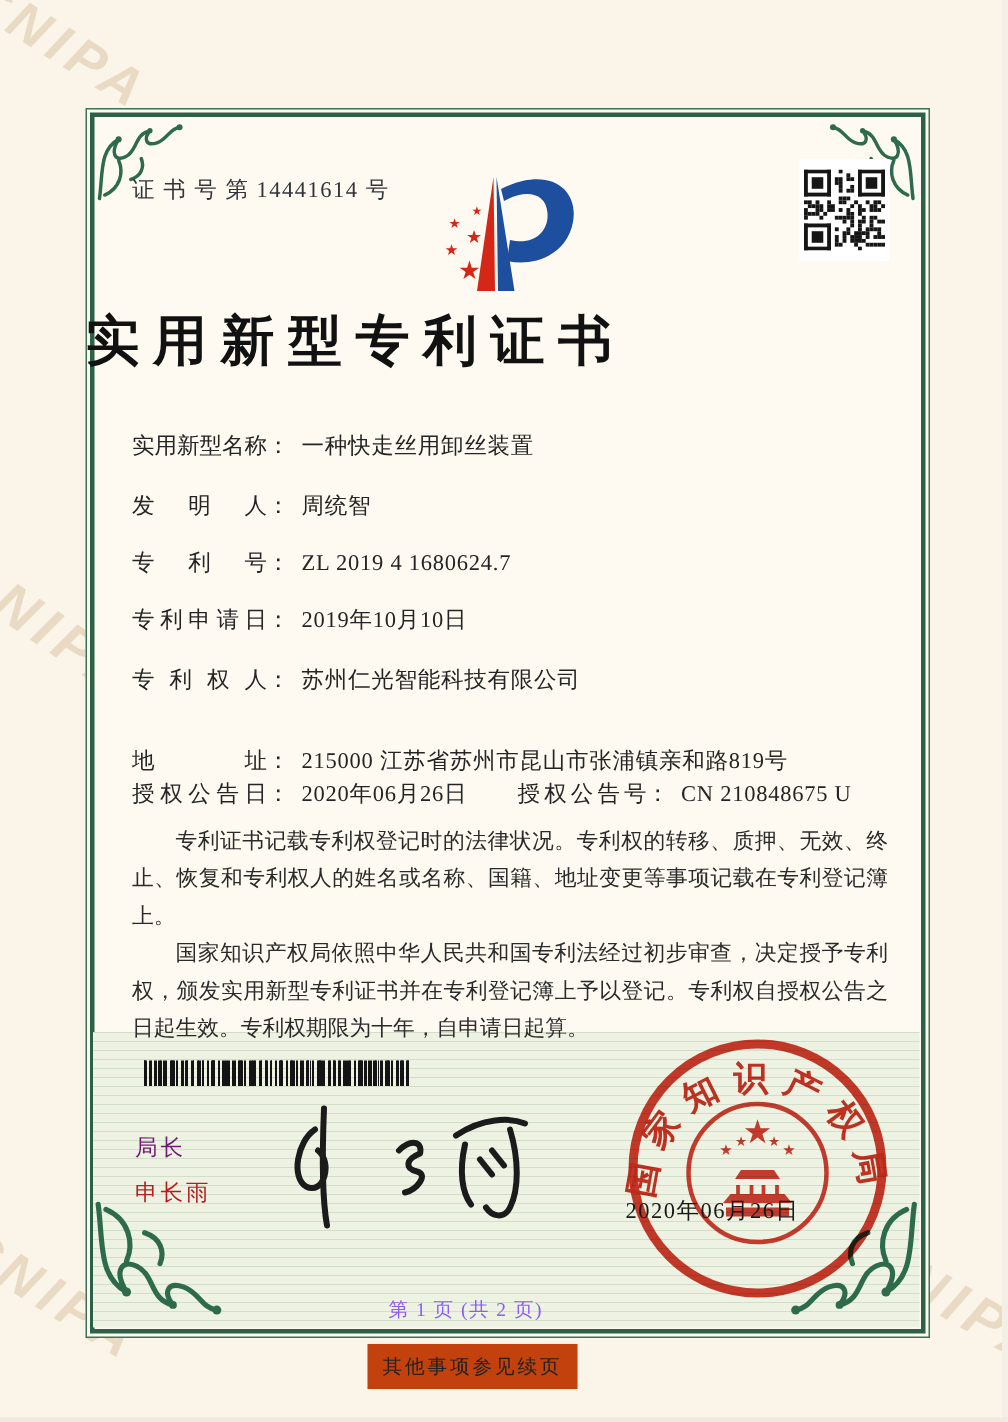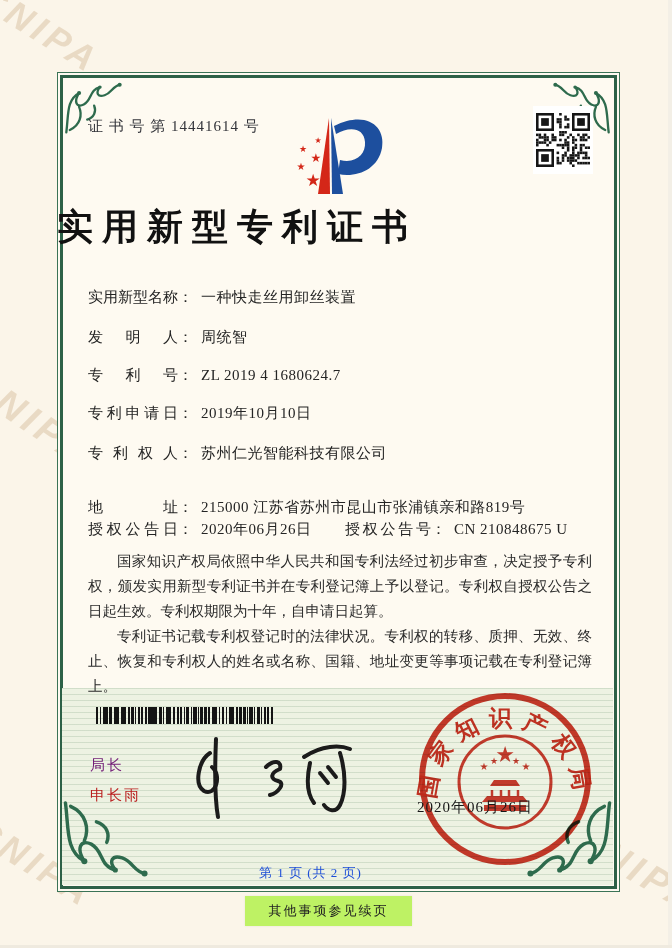--- a/index.html
+++ b/index.html
@@ -64,23 +64,23 @@
 
   .signature{position:absolute;left:182px;top:733px;width:175px;height:90px;}
   .signature svg{width:100%;height:100%;display:block;}
 
   .seal{position:absolute;left:402px;top:690px;width:206px;height:182px;mix-blend-mode:multiply;}
   .seal svg{width:100%;height:100%;display:block;}
   .seal-date{position:absolute;left:417px;top:798px;font-size:15px;color:#181818;
              letter-spacing:1px;z-index:5;}
 
   .page-info{position:absolute;left:30px;top:864px;width:561px;text-align:center;
-             font-size:13px;color:#1d4ed8;letter-spacing:1px;}
-
-  .note-box{position:absolute;left:245px;top:896px;width:167px;height:30px;background:#bef264;
+             font-size:13px;color:#8b5cf6;letter-spacing:1px;}
+
+  .note-box{position:absolute;left:245px;top:896px;width:140px;height:30px;background:#c2410c;
             box-shadow:0 0 2px rgba(0,0,0,.08);}
   .note-box span{display:block;text-align:center;line-height:30px;font-size:13px;
                  letter-spacing:2px;color:#222;}
 
   .scan-edge-r{position:absolute;right:0;top:0;width:4px;height:100%;background:#f3efe6;}
   .scan-edge-b{position:absolute;left:0;bottom:0;width:100%;height:3px;background:#efeadf;}
 </style>
 </head>
 <body>
 
@@ -310,22 +310,22 @@
   </div>
   <div class="frow" style="top:232px;width:510px;">
     <span class="lbl">授权公告日</span><span>：</span><span class="val">2020年06月26日</span>
     <span class="grant2">
       <span class="lbl5">授权公告号</span><span>：</span><span class="val">CN 210848675 U</span>
     </span>
   </div>
 </div>
 
 <div class="paras">
+  <p>专利证书记载专利权登记时的法律状况。专利权的转移、质押、无效、终止、恢复和专利权人的姓名或名称、国籍、地址变更等事项记载在专利登记簿上。</p>
   <p>国家知识产权局依照中华人民共和国专利法经过初步审查，决定授予专利权，颁发实用新型专利证书并在专利登记簿上予以登记。专利权自授权公告之日起生效。专利权期限为十年，自申请日起算。</p>
-  <p>专利证书记载专利权登记时的法律状况。专利权的转移、质押、无效、终止、恢复和专利权人的姓名或名称、国籍、地址变更等事项记载在专利登记簿上。</p>
 </div>
 
 <div class="barcode"></div>
 
 <div class="director-title">局长</div>
 <div class="director-name">申长雨</div>
 
 <div class="signature">
   <svg viewBox="0 0 175 90">
     <g stroke="#1b1b1b" stroke-width="4" fill="none" stroke-linecap="round" stroke-linejoin="round">

